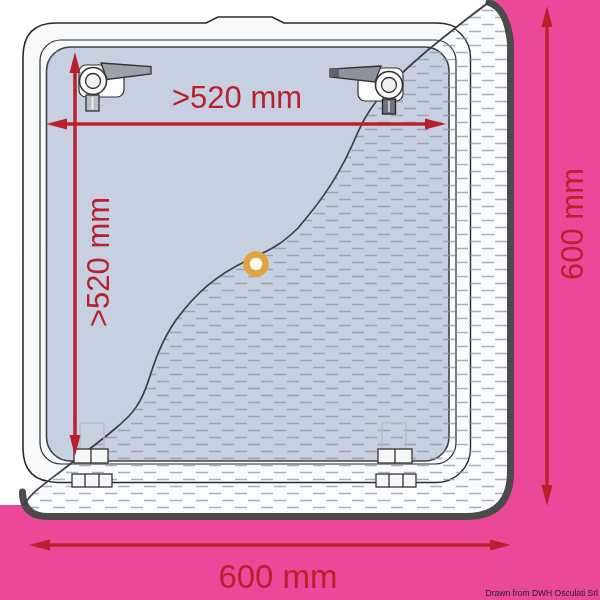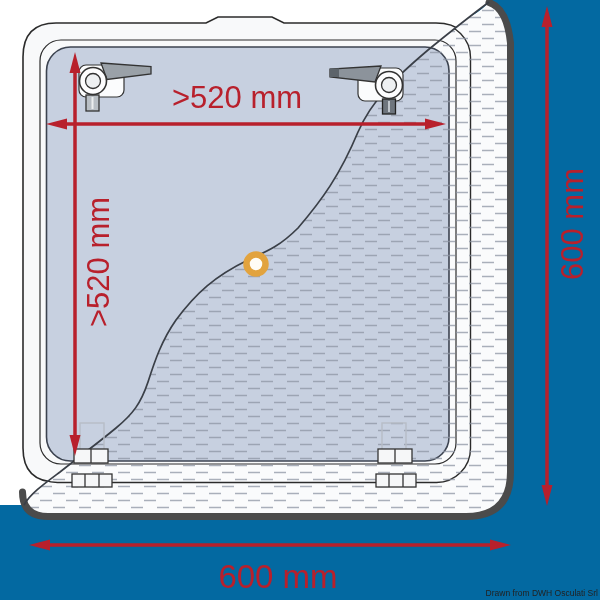--- a/index.html
+++ b/index.html
@@ -1,16 +1,16 @@
 <!DOCTYPE html>
 <html><head>
 <meta charset="utf-8">
 <style>
   html,body{margin:0;padding:0;background:#ffffff;}
-  .stage{position:relative;width:600px;height:600px;background:#0369a1;overflow:hidden;
+  .stage{position:relative;width:600px;height:600px;background:#ec4899;overflow:hidden;
          font-family:"Liberation Sans",sans-serif;}
   svg{display:block;width:600px;height:600px;}
   text{font-family:"Liberation Sans",sans-serif;}
   .dim-label{font-size:31px;fill:#b8202c;}
   .dim-label-big{font-size:33px;fill:#b8202c;}
   .credit{font-size:8.5px;fill:#222222;}
 </style>
 </head>
 <body>
 

